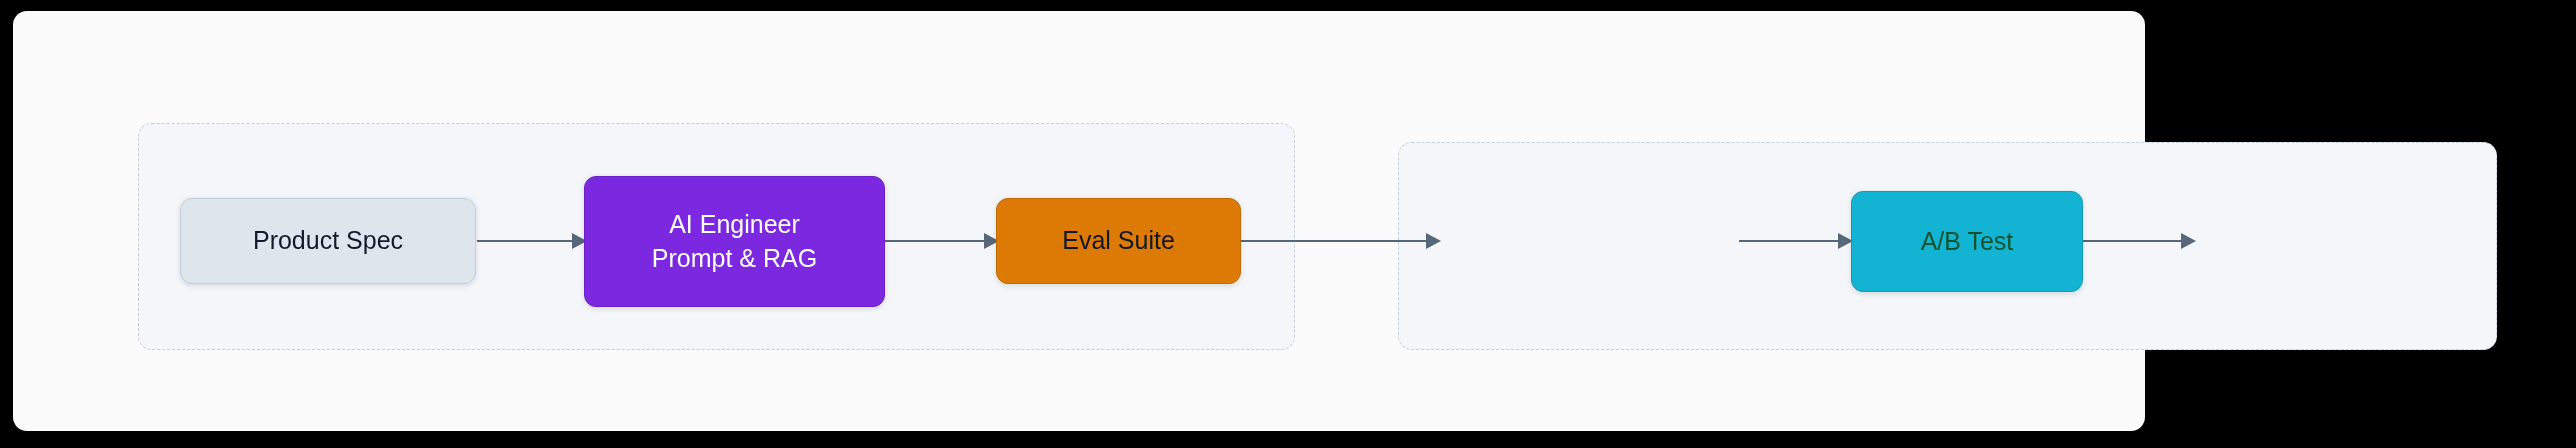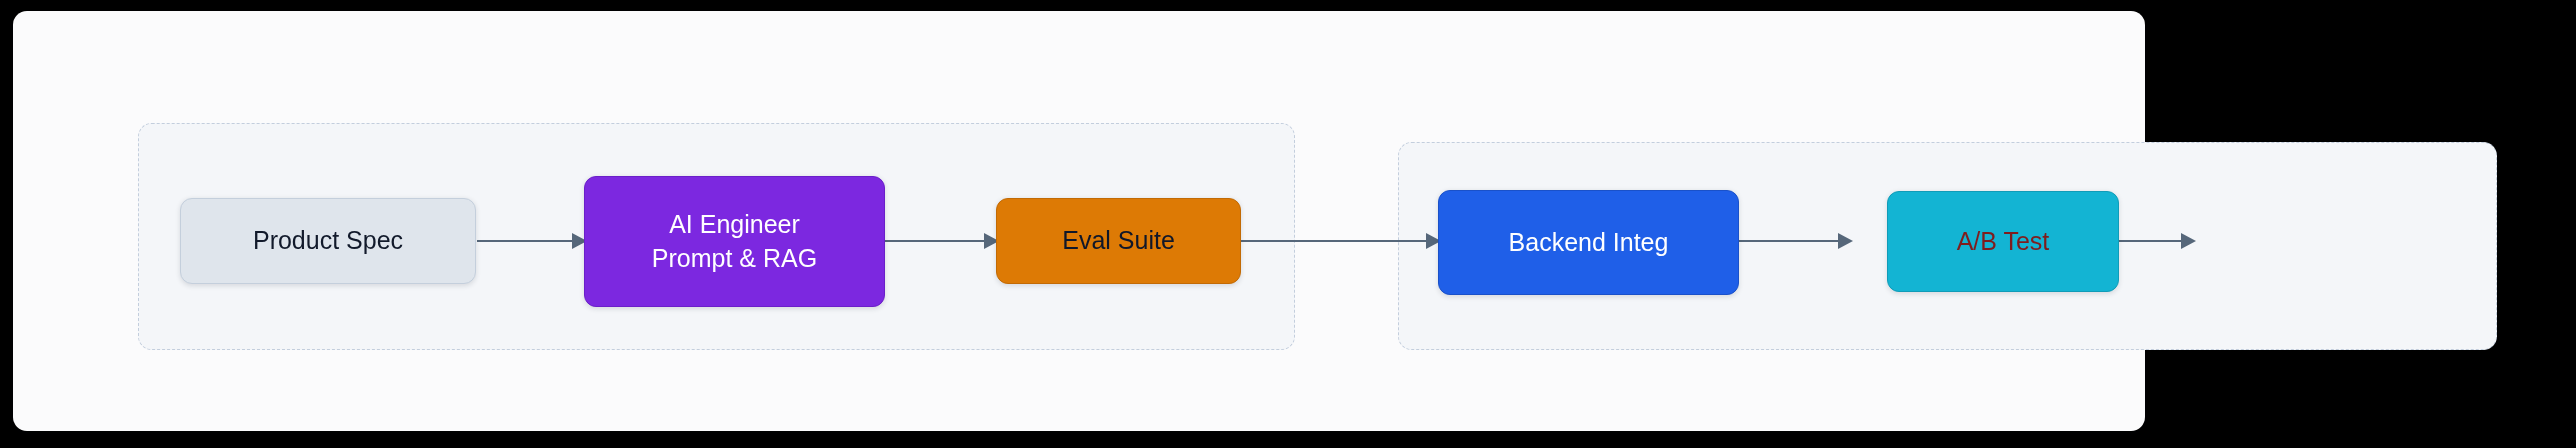--- a/index.html
+++ b/index.html
@@ -84,23 +84,22 @@
     left: 1425px; top: 179px; width: 301px; height: 105px;
     background: #1f5fe8;
     border: 1.7px solid #1a51c9;
     color: #ffffff;
     font-size: 25px;
   }
   .node-ab-test {
     left: 1838px; top: 180px; width: 232px; height: 101px;
     background: #13b4d3;
     border: 1.7px solid #109cb8;
-    color: #7f1d1d;
+    color: #14532d;
     font-size: 25px;
-    margin-left: 36px;
   }
   .node-production {
     left: 2181px; top: 180px; width: 270px; height: 101px;
     background: #0c9b6e;
     border: 1.7px solid #0a855e;
     color: #ffffff;
     font-size: 25px;
   }
 
   
@@ -172,23 +171,20 @@
 
     <div class="node node-ai-engineer">
       <span class="line">AI Engineer</span>
       <span class="line">Prompt &amp; RAG</span>
     </div>
 
     <div class="node node-eval-suite">
       <span class="line">Eval Suite</span>
     </div>
 
-    <div class="node node-backend-integ">
-      <span class="line">Backend Integ</span>
-    </div>
 
     <div class="node node-ab-test">
       <span class="line">A/B Test</span>
     </div>
 
 
   </div>
 </div>
 
 

